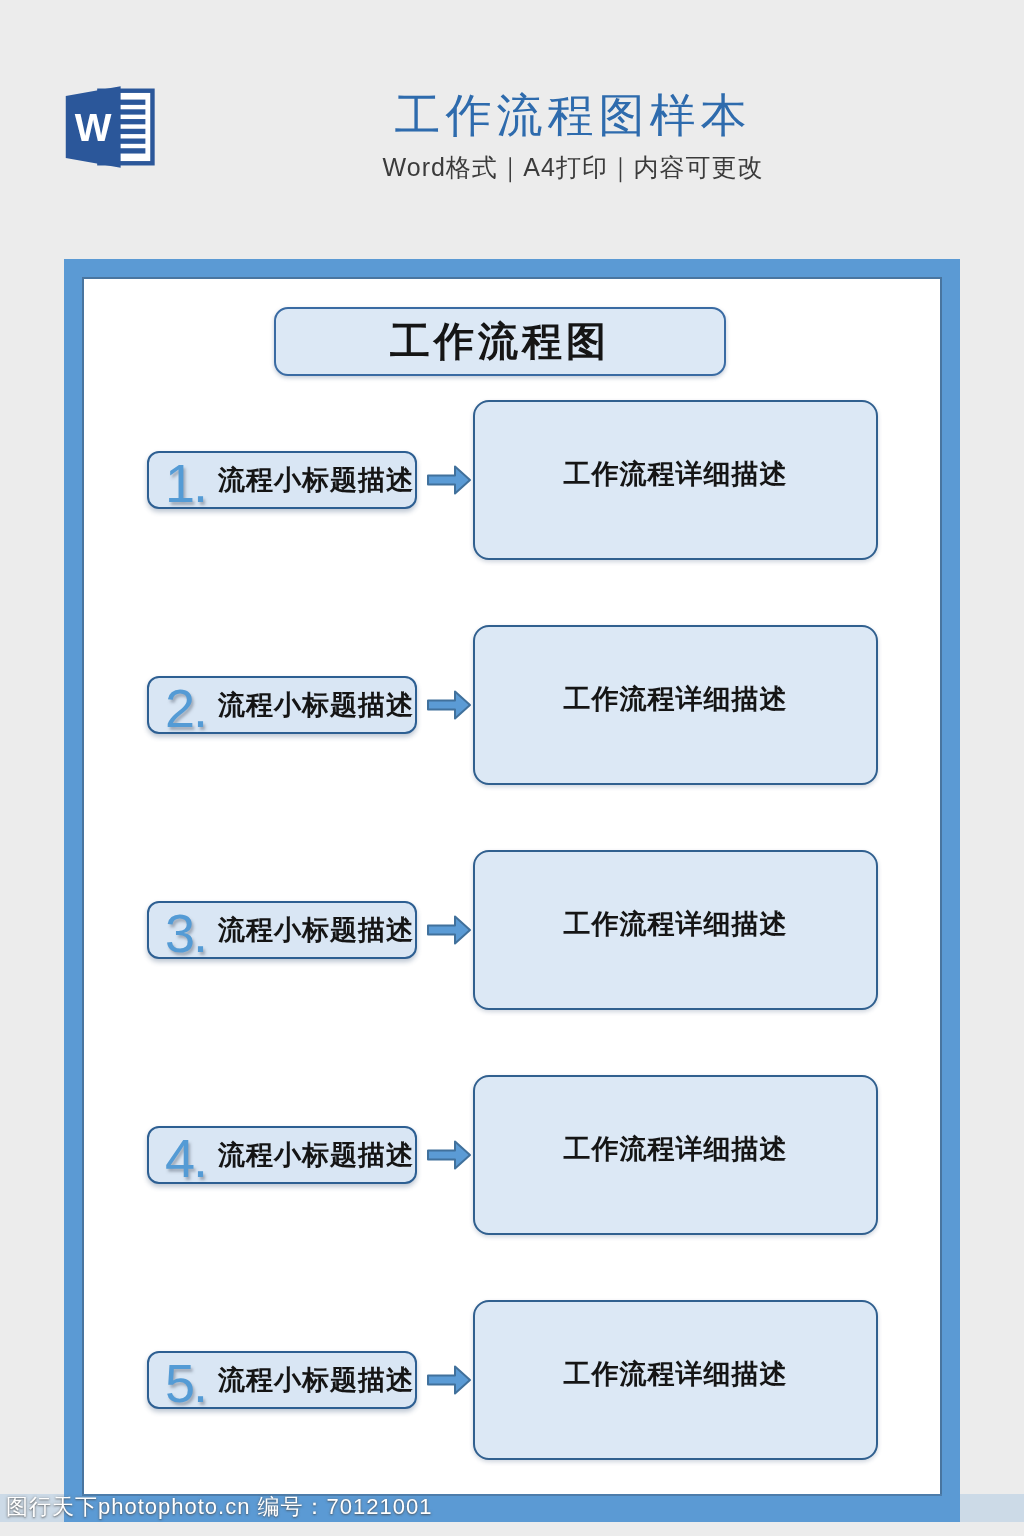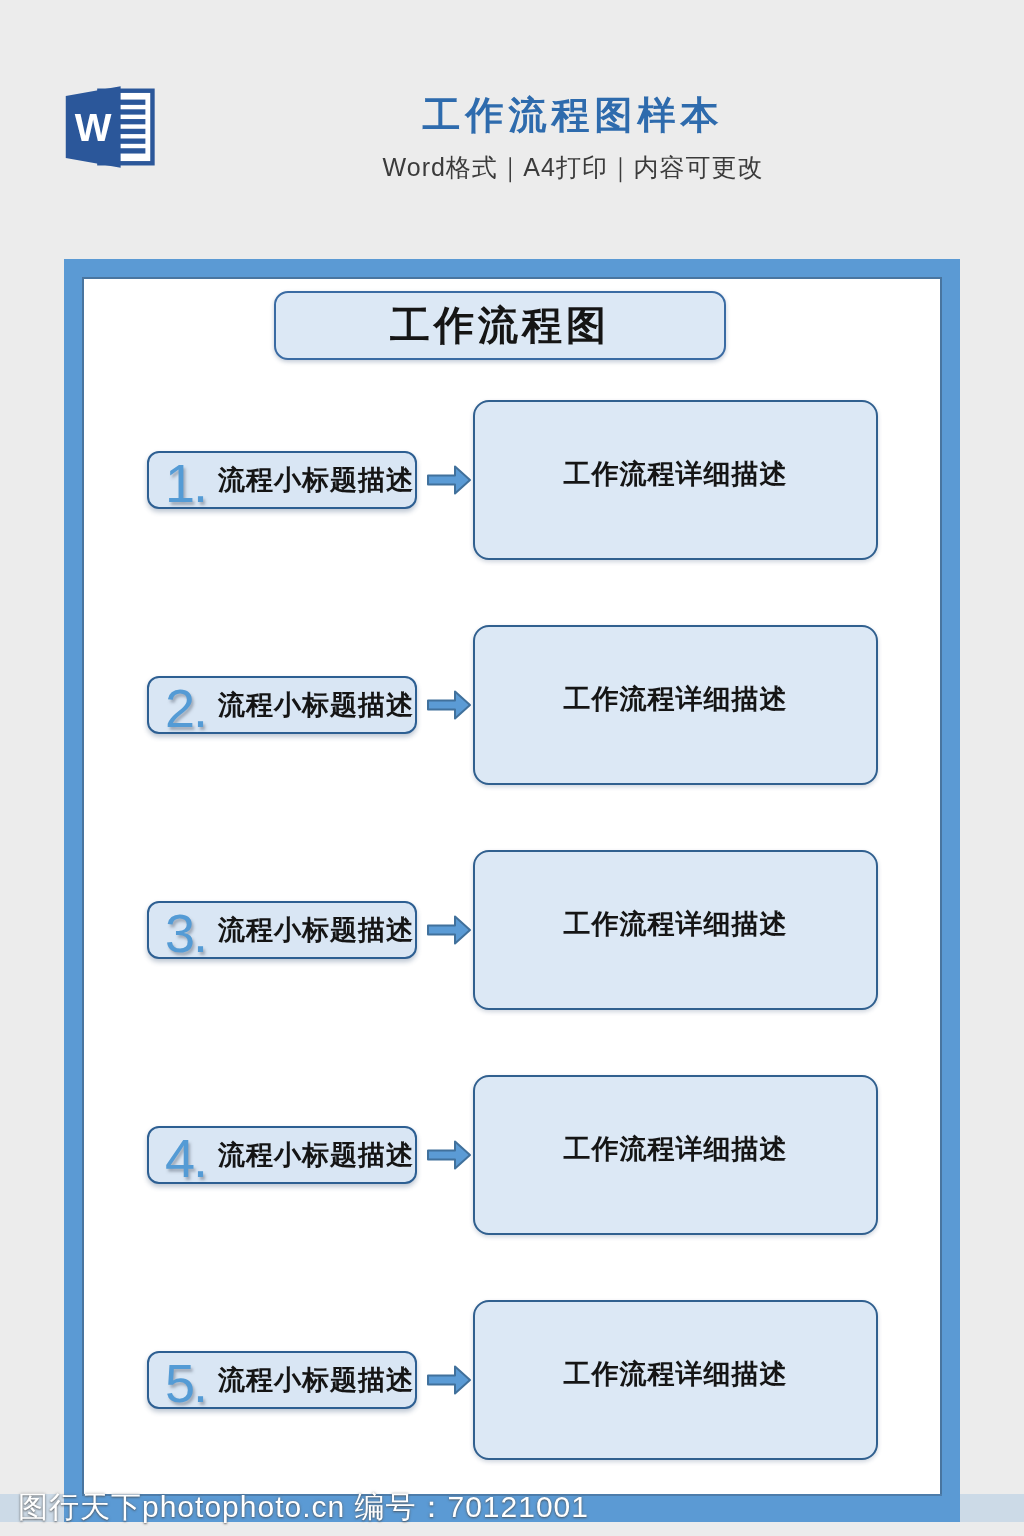--- a/index.html
+++ b/index.html
@@ -25,39 +25,39 @@
     font-family:"Liberation Sans", sans-serif;
     overflow:hidden;
   }
   
   .word-icon{position:absolute;left:64px;top:84px;width:92px;height:86px;}
   .header-text{
     position:absolute;left:263px;top:92px;width:620px;
     text-align:center;
   }
   .page-title{
-    font-size:38px;font-weight:bold;color:var(--accent);
+    font-size:46px;font-weight:normal;color:var(--accent);
     letter-spacing:5px;line-height:46px;
   }
   .page-subtitle{
     margin-top:14px;font-size:25px;color:var(--subtitle);
     letter-spacing:1px;line-height:30px;font-weight:normal;
   }
   
   .doc-page{
     position:absolute;left:64px;top:259px;width:896px;height:1263px;
     background:var(--frame);
     padding:18px 18px 26px 18px;
   }
   .doc-inner{
     position:relative;width:100%;height:100%;
     background:#ffffff;border:2px solid var(--frame-line);
   }
   .flow-title-box{
-    position:absolute;left:190px;top:12px;width:452px;height:69px;
+    position:absolute;left:190px;top:28px;width:452px;height:69px;
     background:var(--fill-light);
     border:2px solid #3a6ba3;border-radius:14px;
     display:flex;align-items:center;justify-content:center;
     box-shadow:0 2px 4px rgba(40,70,110,.28);
   }
   .flow-title{
     font-size:40px;font-weight:bold;color:var(--ink);letter-spacing:4px;
   }
   
   .step-row{
@@ -98,22 +98,22 @@
   .detail-label{
     font-size:27px;font-weight:bold;color:var(--ink);letter-spacing:1px;
     transform:translateY(-6px);
   }
   
   .watermark-strip{
     position:absolute;left:0;top:1494px;width:1024px;height:28px;
     background:rgba(91,154,212,.22);
   }
   .watermark-text{
-    position:absolute;left:18px;top:1492px;height:30px;
-    font-size:30px;line-height:30px;color:#ffffff;letter-spacing:1px;
+    position:absolute;left:6px;top:1492px;height:30px;
+    font-size:22px;line-height:30px;color:#ffffff;letter-spacing:1px;
     text-shadow:0 1px 2px rgba(60,60,60,.65), 0 0 3px rgba(110,110,110,.55);
     white-space:nowrap;
   }
 </style>
 </head>
 <body>
 
 <svg class="word-icon" viewBox="0 0 104 96" aria-hidden="true">
   <rect x="40" y="7" width="60" height="82" fill="#ffffff" stroke="#2b579a" stroke-width="5"></rect>
   <g fill="#2b579a">

